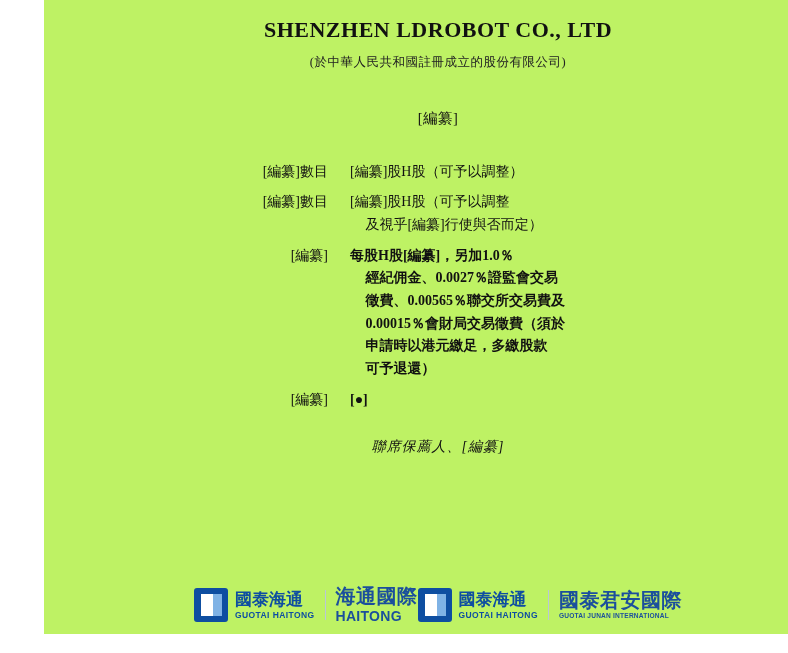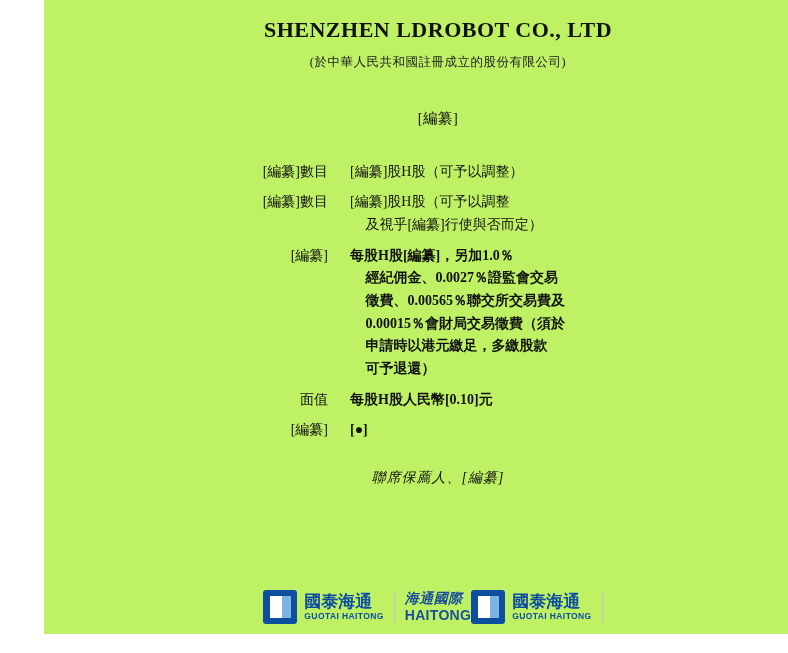--- a/index.html
+++ b/index.html
@@ -153,25 +153,24 @@
     margin-top: 2px;
   }
   .logo-divider {
     width: 1px;
     height: 30px;
     background: #b9c7d8;
     margin: 0 10px;
   }
   .logo-sub-cn {
     font-family: "Liberation Sans", sans-serif;
-    font-size: 14px;
+    font-size: 20px;
     font-weight: bold;
     color: #1b4f9c;
     letter-spacing: 0.5px;
-    font-style: italic;
   }
   .logo-sub-en {
     font-family: "Liberation Sans", sans-serif;
     font-size: 14px;
     font-weight: bold;
     color: #1b4f9c;
     letter-spacing: 0.3px;
     margin-top: 2px;
   }
   .logo-sub-en.small {
@@ -211,26 +210,20 @@
           <td class="value bold">
             <span class="" style="display: block;">每股H股[編纂]，另加1.0％</span>
             <span class="ind" style="display: block;">經紀佣金、0.0027％證監會交易</span>
             <span class="ind" style="display: block;">徵費、0.00565％聯交所交易費及</span>
             <span class="ind" style="display: block;">0.00015％會財局交易徵費（須於</span>
             <span class="ind" style="display: block;">申請時以港元繳足，多繳股款</span>
             <span class="ind" style="display: block;">可予退還）</span>
           </td>
         </tr>
         <tr class="spaced">
-          <td class="label">面值</td>
-          <td class="value bold">
-            <span class="" style="display: block;">每股H股人民幣[0.10]元</span>
-          </td>
-        </tr>
-        <tr class="spaced">
           <td class="label">[編纂]</td>
           <td class="value bold">
             <span class="" style="display: block;">[●]</span>
           </td>
         </tr>
       </tbody>
   </table>
 
   <div class="sponsor-line">聯席保薦人、[編纂]</div>
 
@@ -248,16 +241,20 @@
       </div>
     </div>
 
     <div class="logo-group">
       <div class="logo-mark"></div>
       <div class="logo-text">
         <span class="logo-cn">國泰海通</span>
         <span class="logo-en">GUOTAI HAITONG</span>
       </div>
       <div class="logo-divider"></div>
+      <div class="logo-text">
+        <span class="logo-sub-cn">國泰君安國際</span>
+        <span class="logo-sub-en small">GUOTAI JUNAN INTERNATIONAL</span>
+      </div>
     </div>
   </div>
 
 </div>
 
 </body></html>

